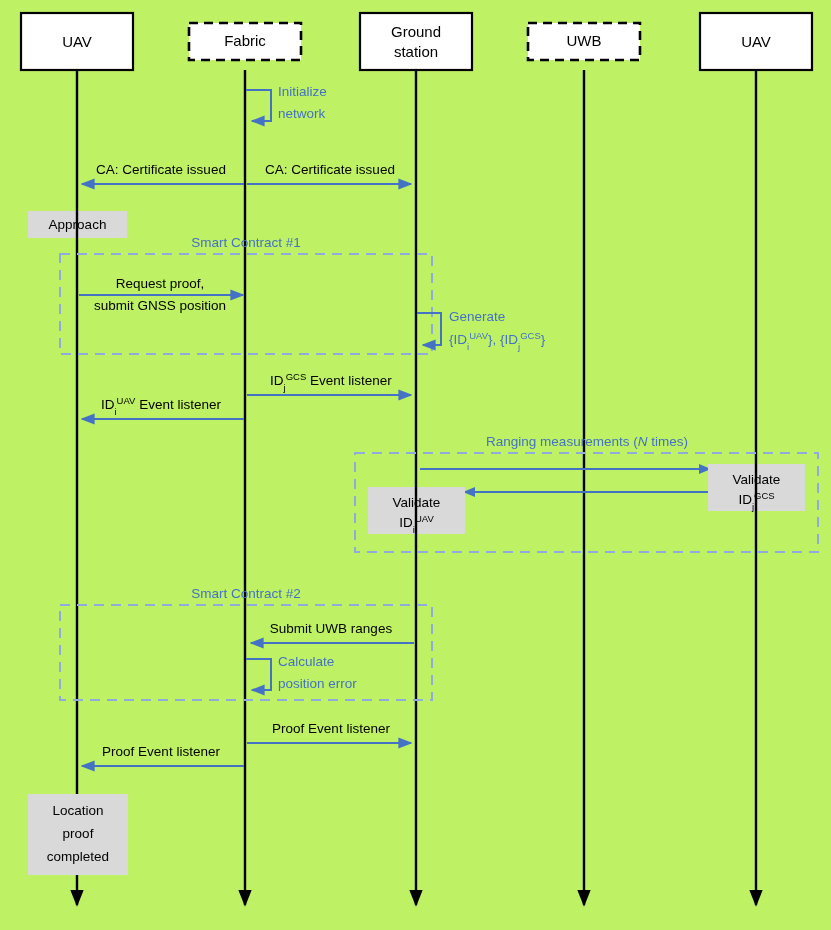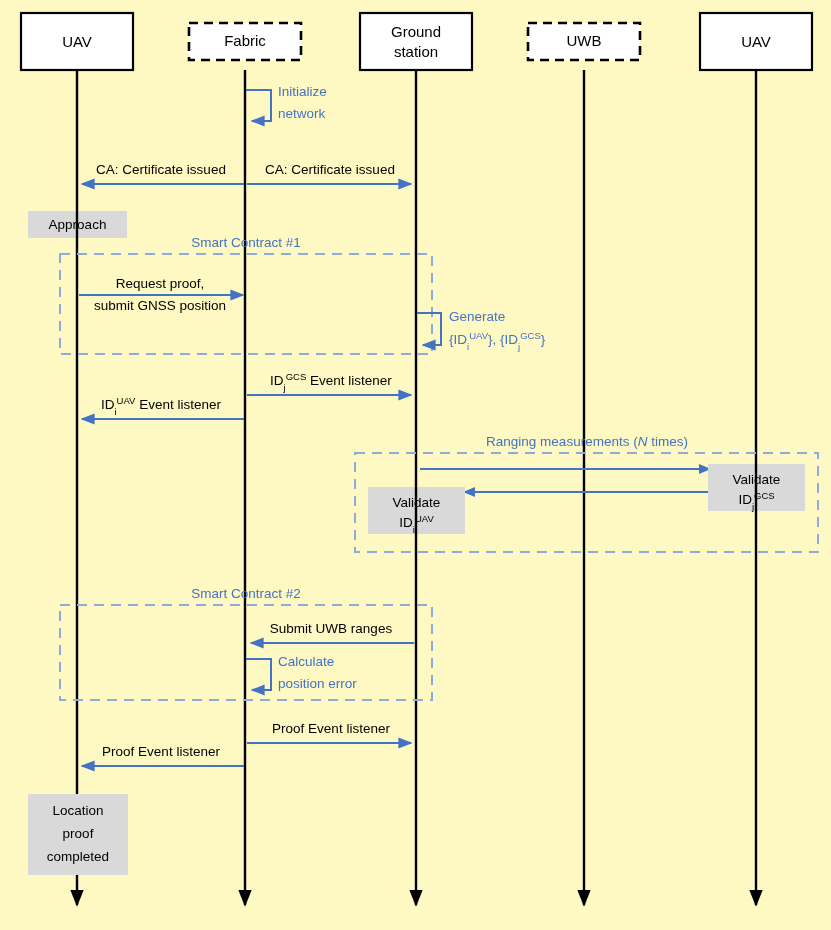--- a/index.html
+++ b/index.html
@@ -10,21 +10,21 @@
   }
   body {
     font-family: "Liberation Sans", sans-serif;
     color: #000000;
   }
   #diagram-root {
     position: relative;
     width: 831px;
     height: 930px;
     overflow: hidden;
-    background: #fef9c3;
+    background: #bef264;
   }
   #seq-svg {
     position: absolute;
     top: 0;
     left: 0;
     width: 831px;
     height: 930px;
   }
   .lifeline-box-label {
     font-size: 15px;

